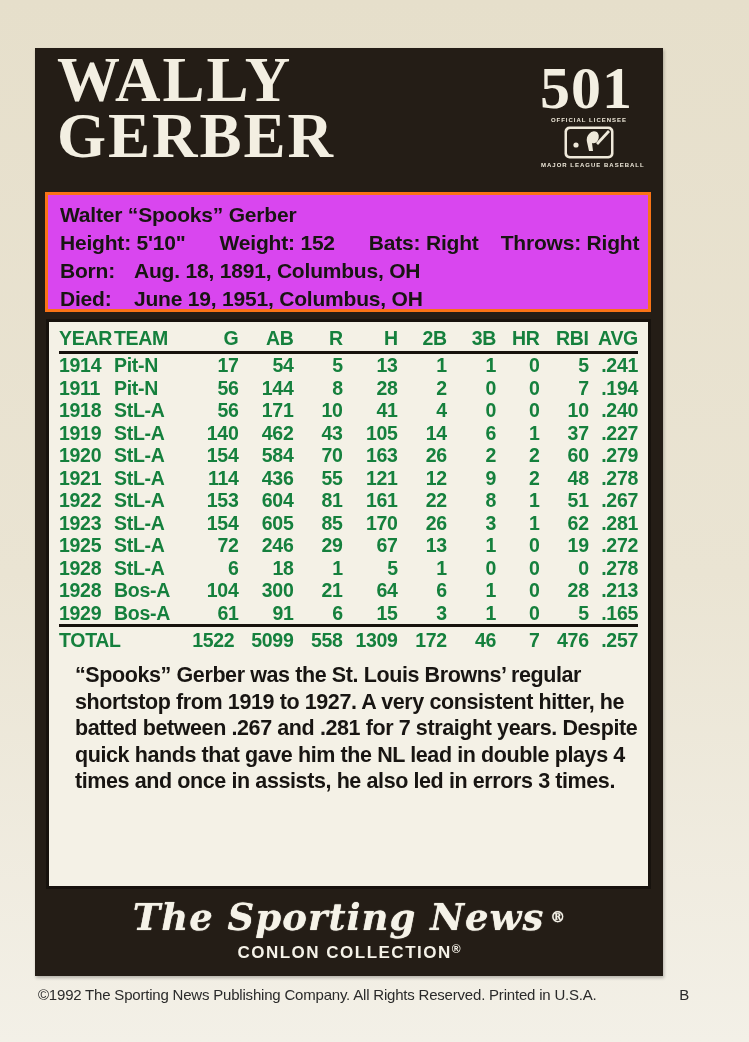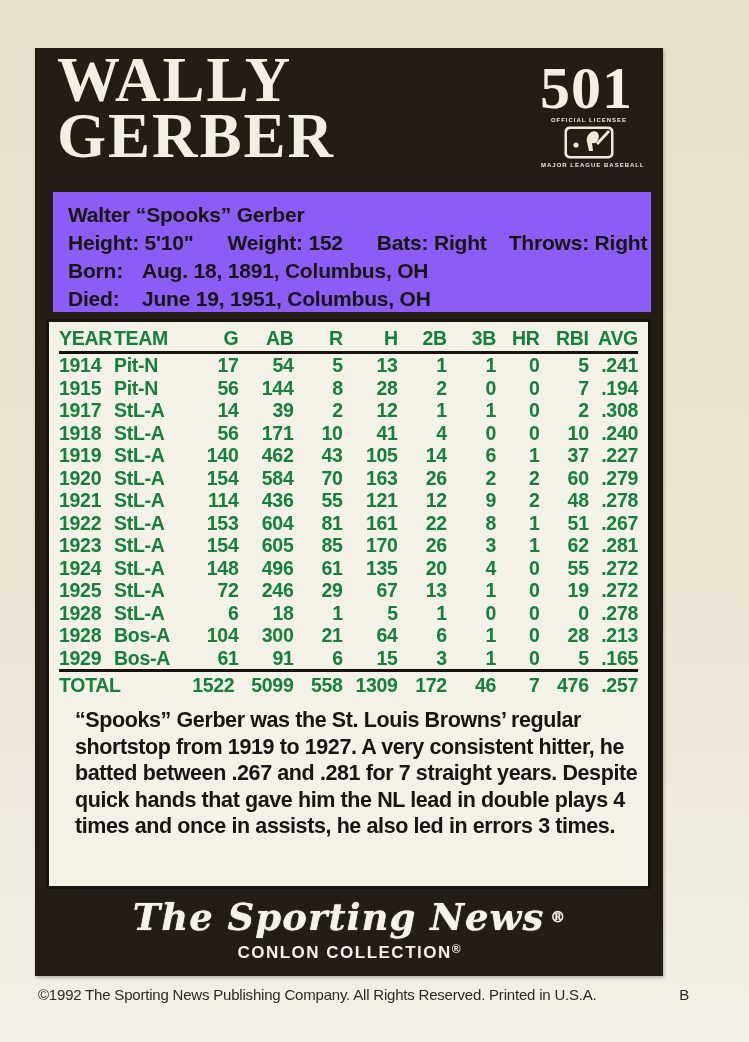--- a/index.html
+++ b/index.html
@@ -30,22 +30,22 @@
     position:absolute; right:26px; top:68px; width:96px;
     text-align:center; color:#efe9da;
   }
   .mlb-lockup .tiny {
     font-size:6px; font-weight:bold; letter-spacing:1px; line-height:8px;
     white-space:nowrap;
   }
   .mlb-lockup svg { display:block; margin:2px auto; }
   
   .bio-panel {
-    position:absolute; left:18px; right:12px; top:144px; height:120px;
-    background:#8b5cf6; border:3px solid #8b5cf6;
+    position:absolute; left:10px; right:12px; top:144px; height:120px;
+    background:#d946ef; border:3px solid #f97316;
     padding:6px 12px 0 12px;
     color:#181512; font-weight:bold; font-size:21px; line-height:28px;
     letter-spacing:-0.2px; white-space:nowrap;
   }
   .bio-pair { display:inline-block; }
   .gap-lg { margin-right:34px; }
   .gap-md { margin-right:22px; }
   .bio-label-col { display:inline-block; width:74px; }
   
   .stats-panel {
@@ -170,44 +170,31 @@
             <td>54</td>
             <td>5</td>
             <td>13</td>
             <td>1</td>
             <td>1</td>
             <td>0</td>
             <td>5</td>
             <td>.241</td>
           </tr>
           <tr>
-            <td>1915</td>
+            <td>1911</td>
             <td>Pit-N</td>
             <td>56</td>
             <td>144</td>
             <td>8</td>
             <td>28</td>
             <td>2</td>
             <td>0</td>
             <td>0</td>
             <td>7</td>
             <td>.194</td>
-          </tr>
-          <tr>
-            <td>1917</td>
-            <td>StL-A</td>
-            <td>14</td>
-            <td>39</td>
-            <td>2</td>
-            <td>12</td>
-            <td>1</td>
-            <td>1</td>
-            <td>0</td>
-            <td>2</td>
-            <td>.308</td>
           </tr>
           <tr>
             <td>1918</td>
             <td>StL-A</td>
             <td>56</td>
             <td>171</td>
             <td>10</td>
             <td>41</td>
             <td>4</td>
             <td>0</td>
@@ -272,33 +259,20 @@
             <td>StL-A</td>
             <td>154</td>
             <td>605</td>
             <td>85</td>
             <td>170</td>
             <td>26</td>
             <td>3</td>
             <td>1</td>
             <td>62</td>
             <td>.281</td>
-          </tr>
-          <tr>
-            <td>1924</td>
-            <td>StL-A</td>
-            <td>148</td>
-            <td>496</td>
-            <td>61</td>
-            <td>135</td>
-            <td>20</td>
-            <td>4</td>
-            <td>0</td>
-            <td>55</td>
-            <td>.272</td>
           </tr>
           <tr>
             <td>1925</td>
             <td>StL-A</td>
             <td>72</td>
             <td>246</td>
             <td>29</td>
             <td>67</td>
             <td>13</td>
             <td>1</td>

